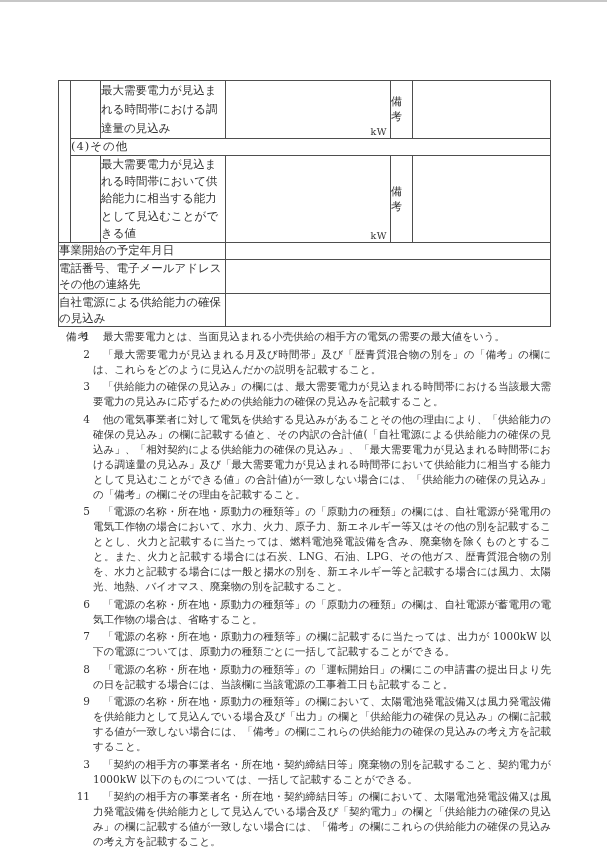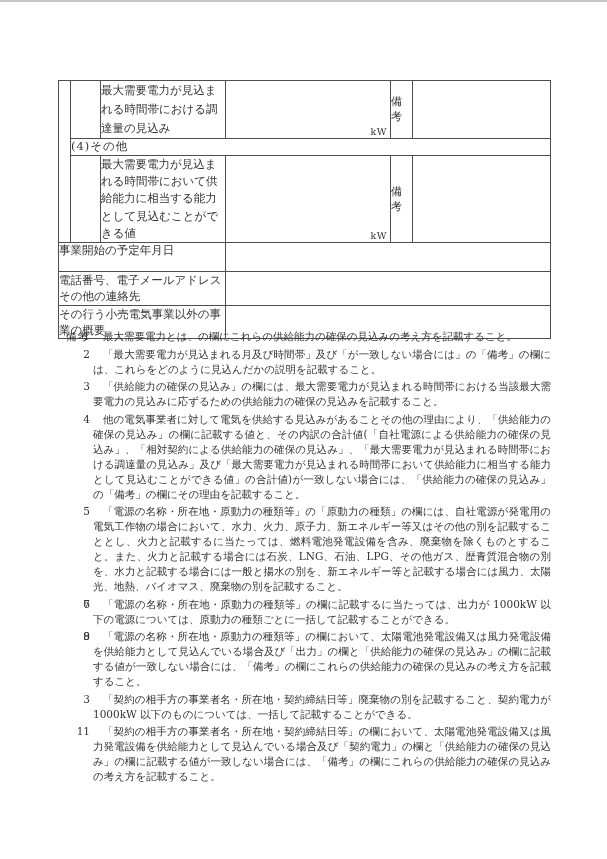--- a/index.html
+++ b/index.html
@@ -80,67 +80,69 @@
       <td></td>
       <td class="lab2">最大需要電力が見込まれる時間帯において供給能力に相当する能力として見込むことができる値</td>
       <td class="vcell">
         <span class="unit">kW</span>
       </td>
       <td class="remark-head">
         <div class="vstack" style="height:85px">備考</div>
       </td>
       <td></td>
     </tr>
-    <tr style="height:29px">
+    <tr style="height:17px">
       <td colspan="3" class="blab-s">事業開始の予定年月日</td>
       <td colspan="3"></td>
     </tr>
     <tr style="height:34px">
       <td colspan="3" class="blab">電話番号、電子メールアドレスその他の連絡先</td>
       <td colspan="3"></td>
     </tr>
     <tr style="height:31px">
-      <td colspan="3" class="blab">その行う小売電気事業以外の事業の概要</td>
+      <td colspan="3" class="blab">自社電源による供給能力の確保の見込み</td>
       <td colspan="3"></td>
     </tr>
   </tbody>
     </table>
 
   <div class="remarks">
     <span class="remarks-label">備考</span>
 
     <div class="note">
       <span class="note-num">1</span>
-      <span>最大需要電力とは、の欄にこれらの供給能力の確保の見込みの考え方を記載すること。</span>
+      <span>最大需要電力とは、当面見込まれる小売供給の相手方の電気の需要の最大値をいう。</span>
     </div>
     <div class="note">
       <span class="note-num">2</span>
-      <span>「最大需要電力が見込まれる月及び時間帯」及び「が一致しない場合には」の「備考」の欄には、これらをどのように見込んだかの説明を記載すること。</span>
+      <span>「最大需要電力が見込まれる月及び時間帯」及び「歴青質混合物の別を」の「備考」の欄には、これらをどのように見込んだかの説明を記載すること。</span>
     </div>
     <div class="note">
       <span class="note-num">3</span>
       <span>「供給能力の確保の見込み」の欄には、最大需要電力が見込まれる時間帯における当該最大需要電力の見込みに応ずるための供給能力の確保の見込みを記載すること。</span>
     </div>
     <div class="note">
       <span class="note-num">4</span>
       <span>他の電気事業者に対して電気を供給する見込みがあることその他の理由により、「供給能力の確保の見込み」の欄に記載する値と、その内訳の合計値(「自社電源による供給能力の確保の見込み」、「相対契約による供給能力の確保の見込み」、「最大需要電力が見込まれる時間帯における調達量の見込み」及び「最大需要電力が見込まれる時間帯において供給能力に相当する能力として見込むことができる値」の合計値)が一致しない場合には、「供給能力の確保の見込み」の「備考」の欄にその理由を記載すること。</span>
     </div>
     <div class="note">
       <span class="note-num">5</span>
       <span>「電源の名称・所在地・原動力の種類等」の「原動力の種類」の欄には、自社電源が発電用の電気工作物の場合において、水力、火力、原子力、新エネルギー等又はその他の別を記載することとし、火力と記載するに当たっては、燃料電池発電設備を含み、廃棄物を除くものとすること。また、火力と記載する場合には石炭、LNG、石油、LPG、その他ガス、歴青質混合物の別を、水力と記載する場合には一般と揚水の別を、新エネルギー等と記載する場合には風力、太陽光、地熱、バイオマス、廃棄物の別を記載すること。</span>
     </div>
     <div class="note">
       <span class="note-num">6</span>
+      <span>「電源の名称・所在地・原動力の種類等」の「原動力の種類」の欄は、自社電源が蓄電用の電気工作物の場合は、省略すること。</span>
     </div>
     <div class="note">
       <span class="note-num">7</span>
       <span>「電源の名称・所在地・原動力の種類等」の欄に記載するに当たっては、出力が 1000kW 以下の電源については、原動力の種類ごとに一括して記載することができる。</span>
     </div>
     <div class="note">
       <span class="note-num">8</span>
+      <span>「電源の名称・所在地・原動力の種類等」の「運転開始日」の欄にこの申請書の提出日より先の日を記載する場合には、当該欄に当該電源の工事着工日も記載すること。</span>
     </div>
     <div class="note">
       <span class="note-num">9</span>
       <span>「電源の名称・所在地・原動力の種類等」の欄において、太陽電池発電設備又は風力発電設備を供給能力として見込んでいる場合及び「出力」の欄と「供給能力の確保の見込み」の欄に記載する値が一致しない場合には、「備考」の欄にこれらの供給能力の確保の見込みの考え方を記載すること。</span>
     </div>
     <div class="note">
       <span class="note-num">3</span>
       <span>「契約の相手方の事業者名・所在地・契約締結日等」廃棄物の別を記載すること、契約電力が 1000kW 以下のものについては、一括して記載することができる。</span>
     </div>
     <div class="note">

